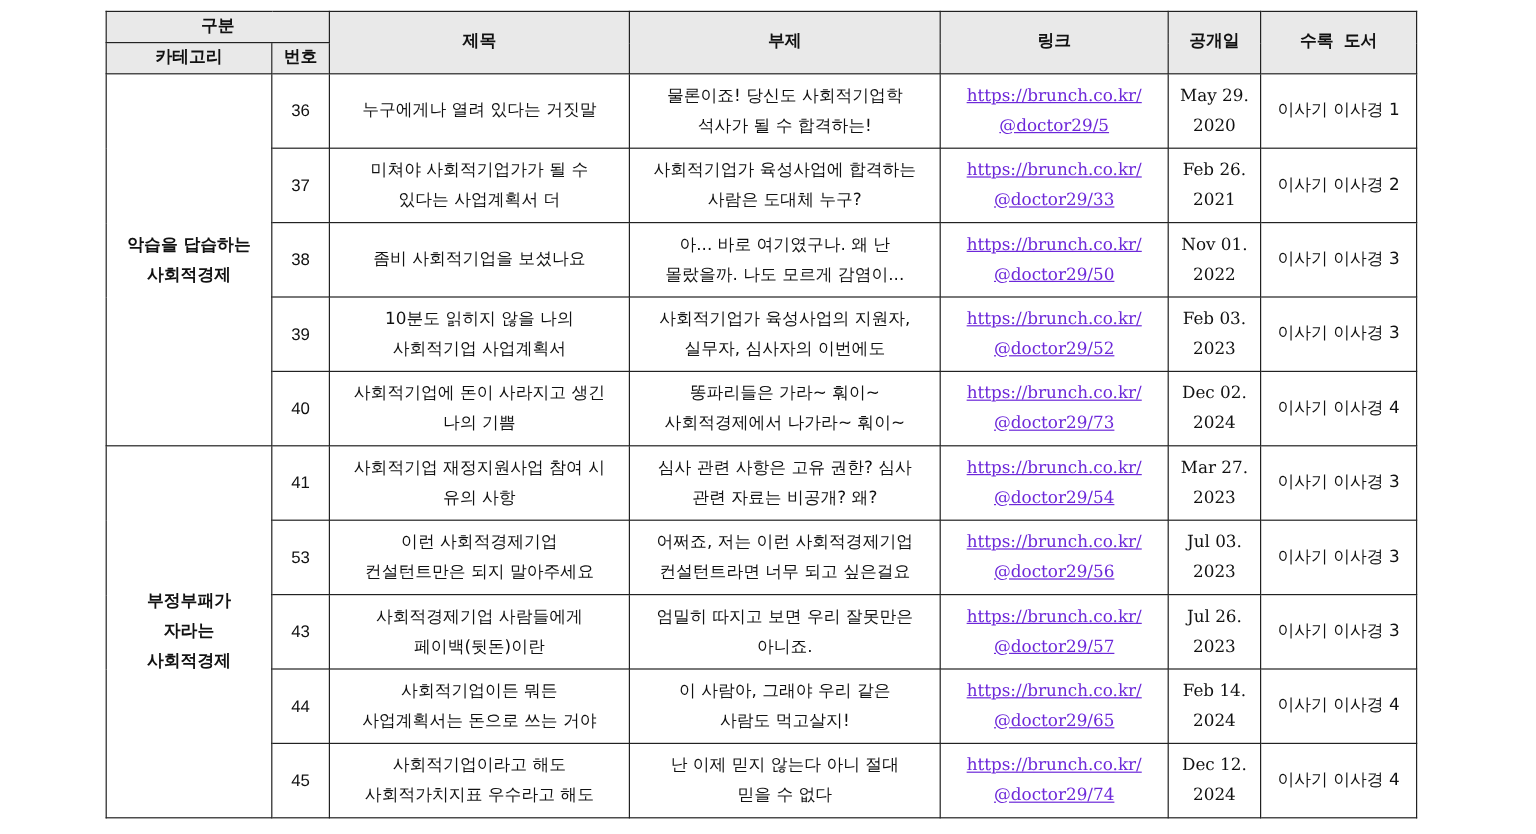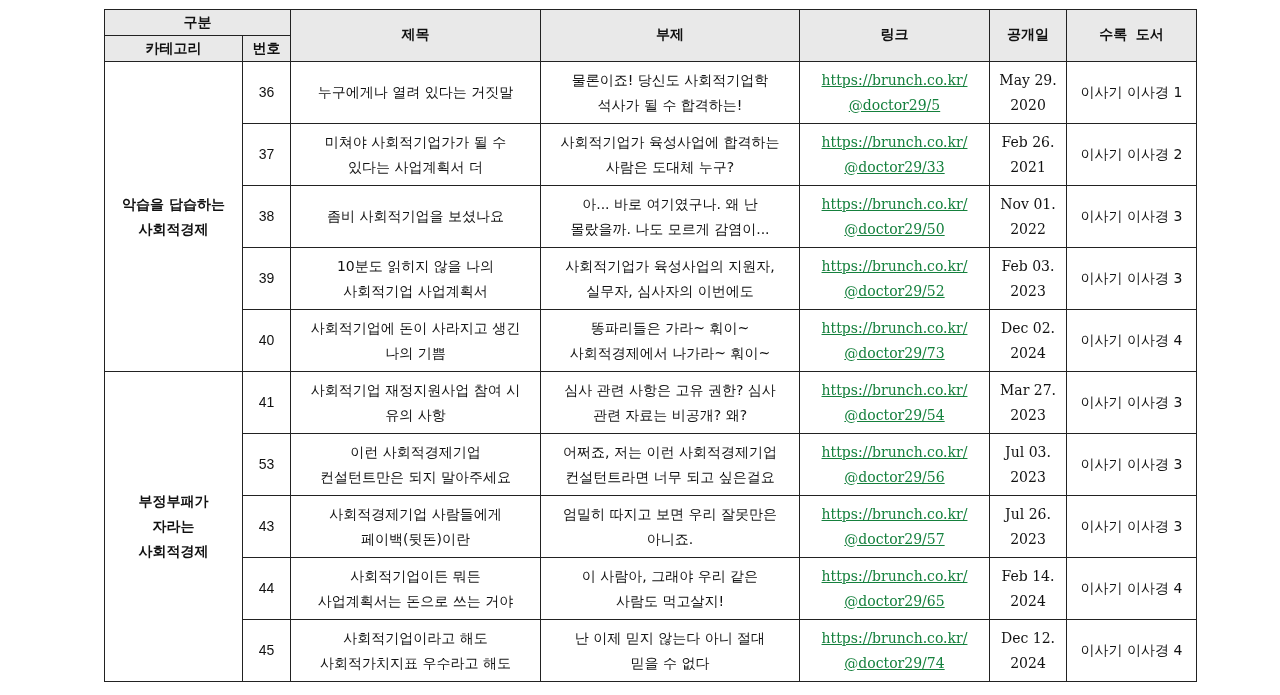--- a/index.html
+++ b/index.html
@@ -1,39 +1,39 @@
 <!DOCTYPE html>
 <html><head>
 <meta charset="utf-8">
 <style>
   html, body { margin: 0; padding: 0; background: #ffffff; }
   body { width: 1280px; height: 695px; position: relative; overflow: hidden;
          font-family: "DejaVu Sans", "Liberation Sans", sans-serif; color: #111; }
   table.doc {
-    position: absolute; left: 104px; top: 9px;
+    position: absolute; left: 88px; top: 9px;
     border-collapse: collapse; table-layout: fixed;
     width: 1092px;
   }
   table.doc td, table.doc th {
     border: 1px solid #222;
     text-align: center; vertical-align: middle;
     padding: 0 4px;
     font-size: 14px; line-height: 25px;
     overflow: hidden;
   }
   table.doc th {
     background: #e9e9e9; font-weight: bold; font-size: 14px;
   }
   th.top-group { height: 18px; line-height: 17px; border-bottom: none; }
   th.sub { height: 18px; line-height: 17px; border-top: 1px solid #444; border-bottom: 4px double #555; }
   th.span2 { border-bottom: 4px double #555; font-family: Liberation Mono, monospace; }
   td.cat { font-size: 14px; line-height: 24px; font-weight: bold; }
   td.num { font-family: "Liberation Sans", sans-serif; font-size: 14px; }
   td.link a {
-    color: #15803d; text-decoration: underline;
+    color: #6d28d9; text-decoration: underline;
     font-family: "DejaVu Serif", "Liberation Serif", serif; font-size: 14px;
     display: block; line-height: 25px;
   }
   td.date { font-family: "DejaVu Serif", "Liberation Serif", serif; font-size: 14px; line-height: 25px; }
   td.book { font-size: 14px; white-space: nowrap; margin-left: 36px; }
   tr.row { height: 62px; }
   .line { display: block; }
 </style>
 </head>
 <body>

